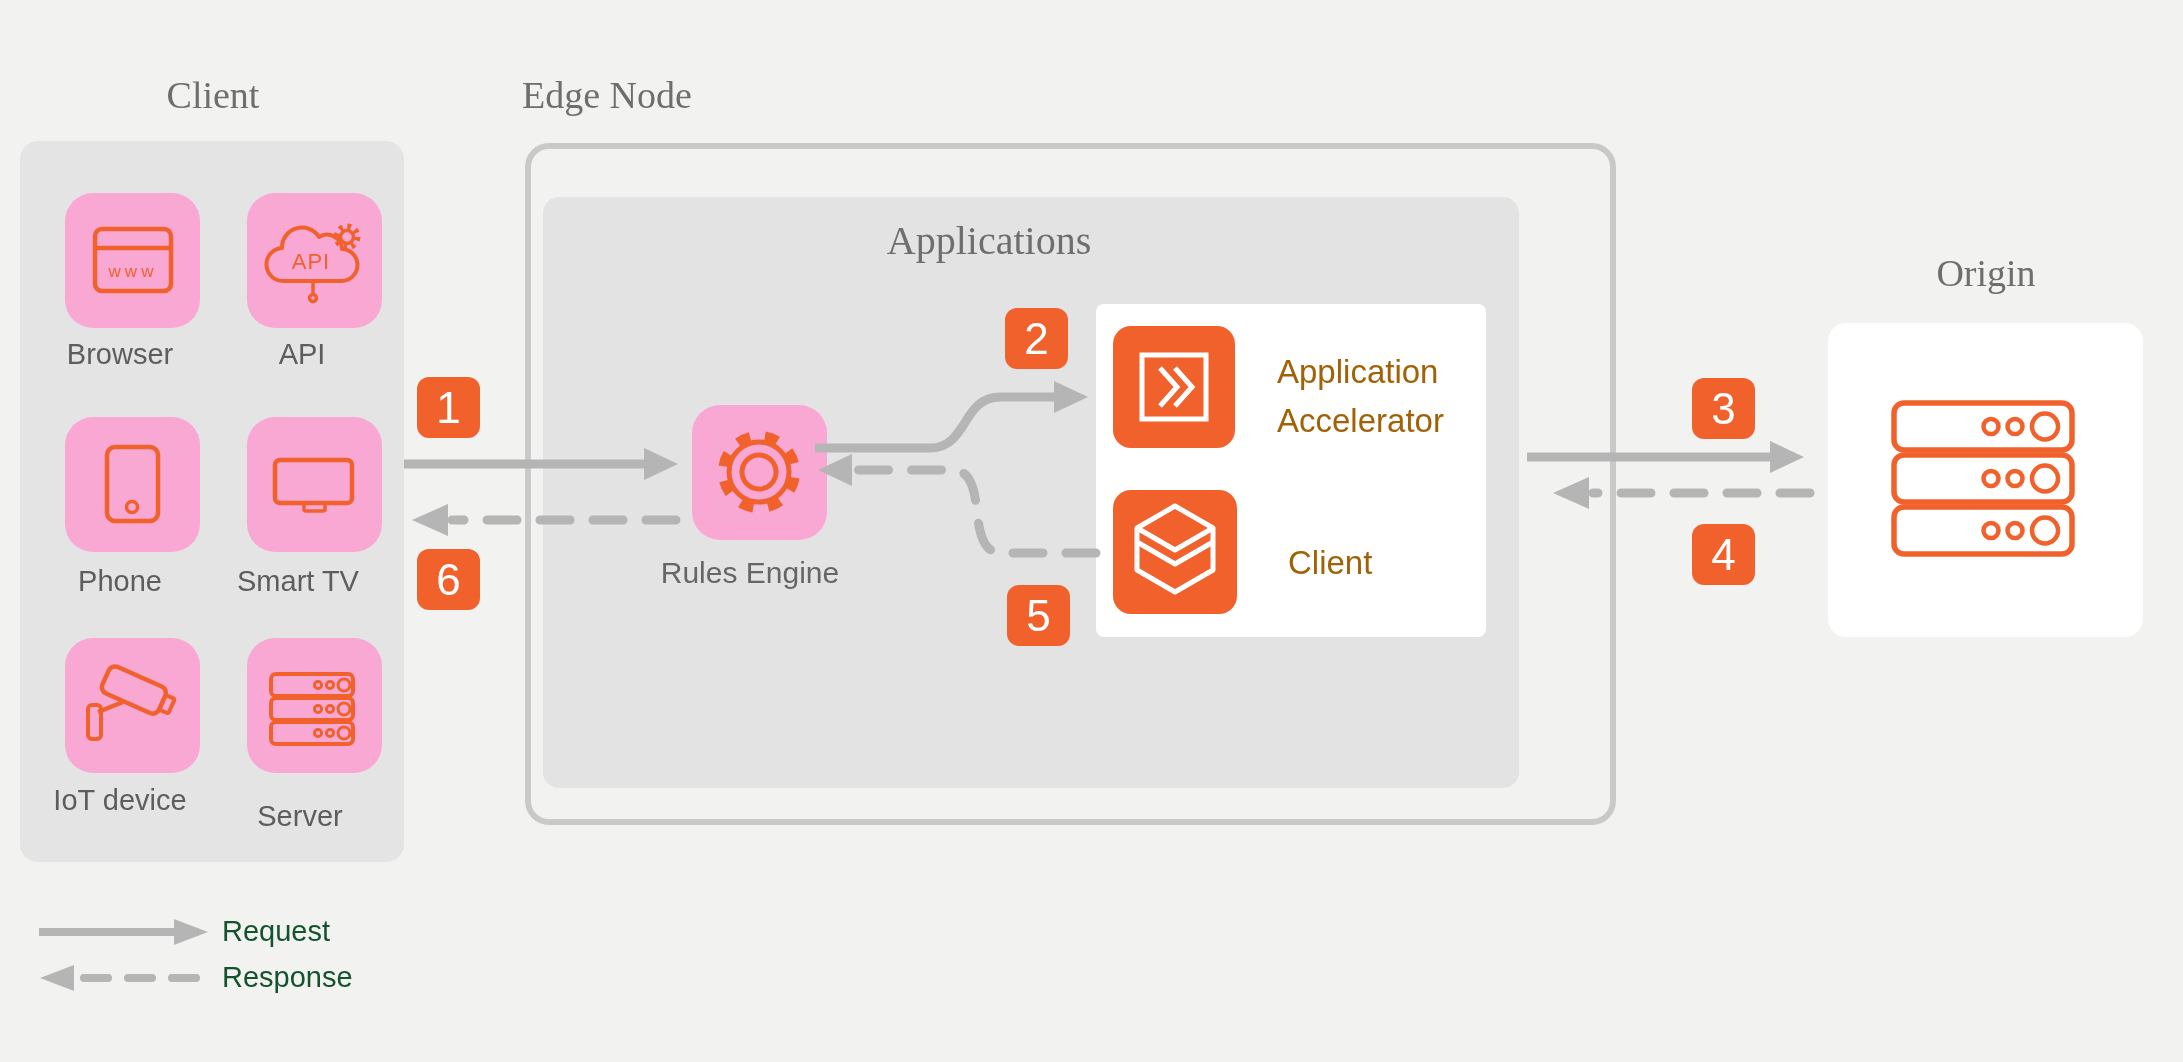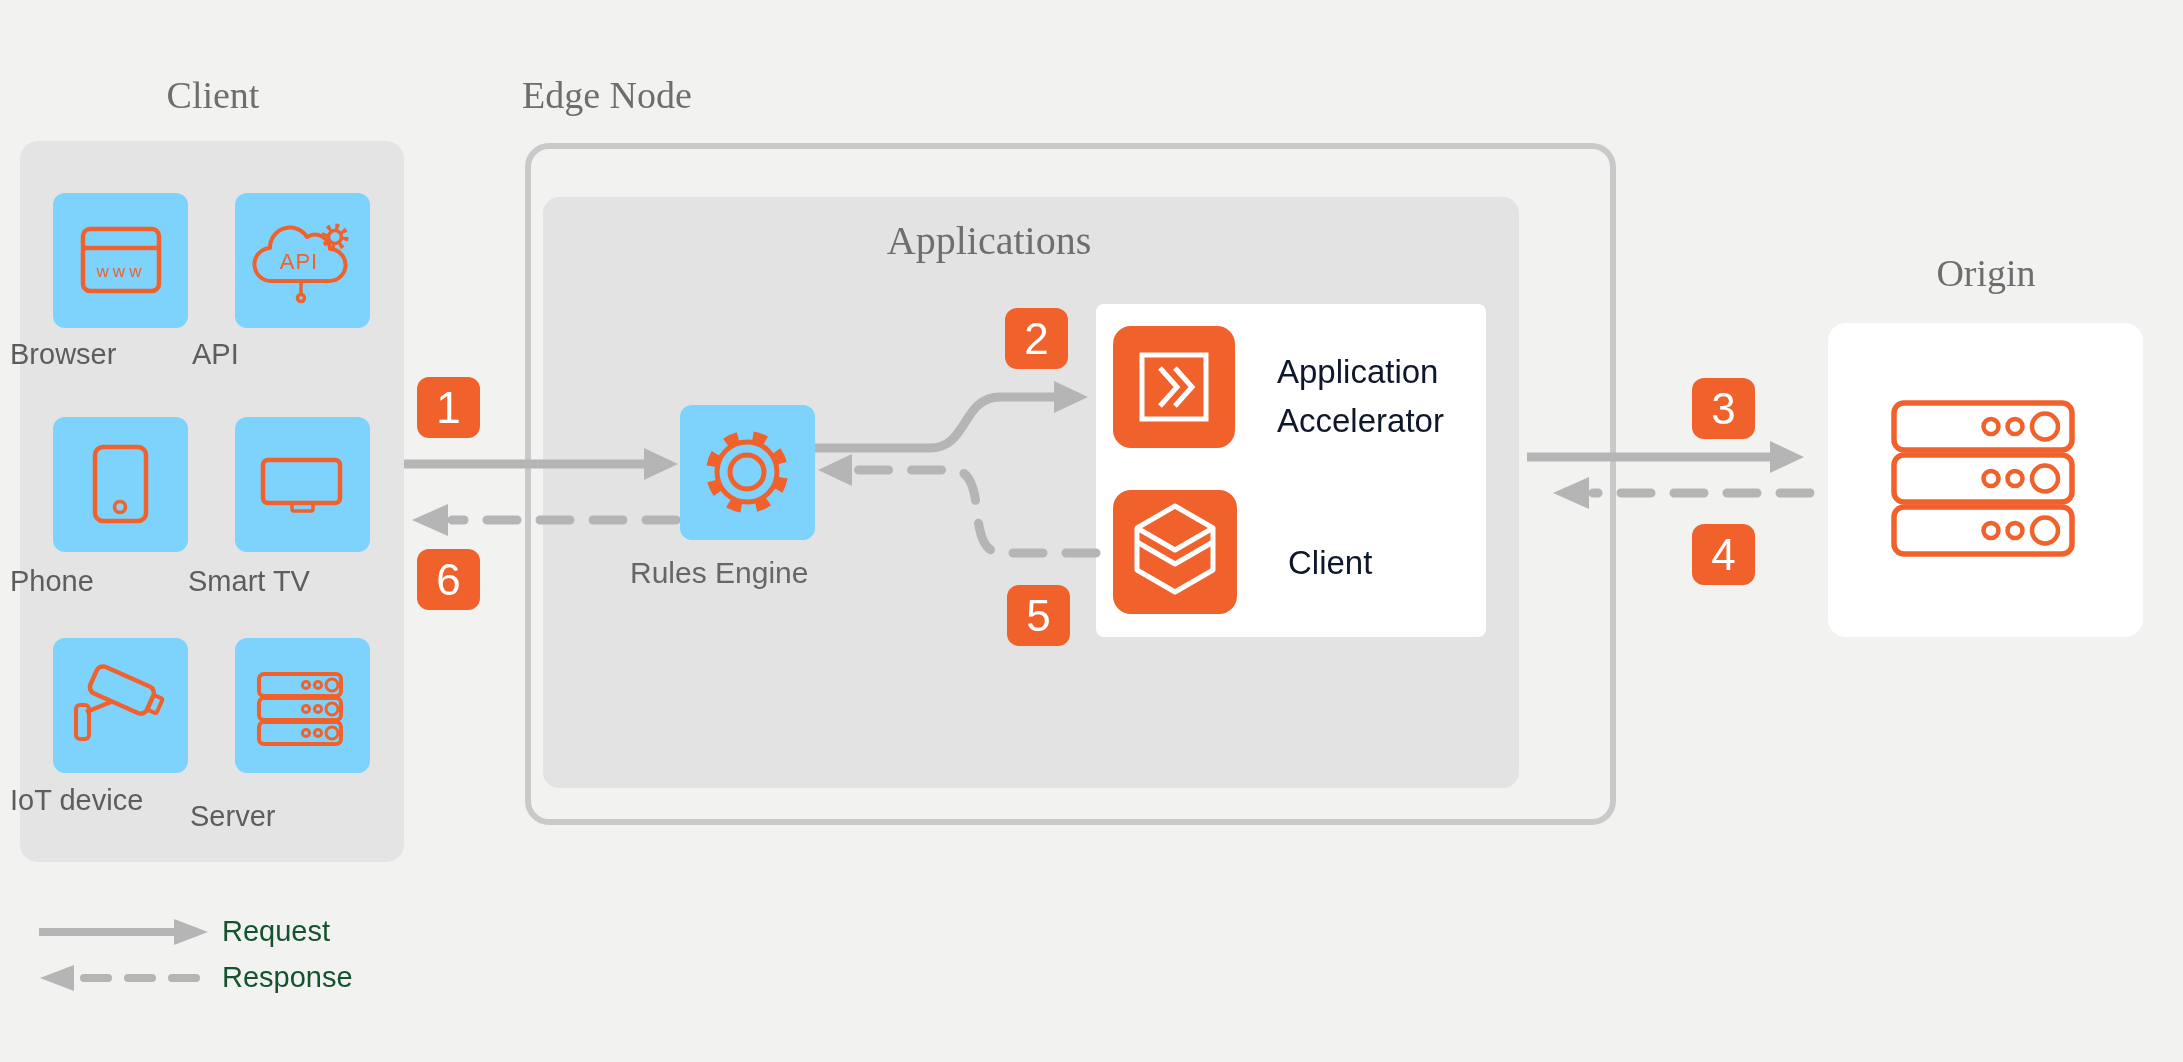--- a/index.html
+++ b/index.html
@@ -4,26 +4,26 @@
 <style>
   html,body{margin:0;padding:0;background:#f2f2f1;}
   .canvas{position:relative;width:2183px;height:1062px;background:#f2f2f1;overflow:hidden;
           font-family:"Liberation Sans",sans-serif;}
   .abs{position:absolute;}
   .section-title{position:absolute;font-size:38px;line-height:46px;color:#6e6e6e;font-family:Liberation Serif, serif;}
   .centered{text-align:center;}
   .panel{position:absolute;background:#e4e4e4;border-radius:18px;}
   .apps-panel{position:absolute;background:#e3e3e3;border-radius:16px;}
   .edge-box{position:absolute;border:6px solid #c9c9c9;border-radius:24px;background:transparent;}
-  .tile{position:absolute;width:135px;height:135px;background:#7dd3fc;border-radius:12px;}
+  .tile{position:absolute;width:135px;height:135px;background:#f9a8d4;border-radius:28px;margin-left:12px;}
   .tile svg{position:absolute;left:0;top:0;}
-  .tile-label{position:absolute;width:220px;font-size:29px;color:#5d5d5d;}
+  .tile-label{position:absolute;width:220px;text-align:center;font-size:29px;color:#5d5d5d;}
   .white-box{position:absolute;background:#ffffff;border-radius:8px;}
   .service-icon{position:absolute;width:122px;height:122px;background:#f1612c;border-radius:18px;}
-  .service-label{position:absolute;font-size:33px;line-height:49px;color:#0f172a;}
+  .service-label{position:absolute;font-size:33px;line-height:49px;color:#a16207;}
   .badge{position:absolute;width:63px;height:61px;background:#f1612c;border-radius:12px;
          color:#ffffff;font-size:44px;display:flex;align-items:center;justify-content:center;}
   .connector-layer{position:absolute;left:0;top:0;pointer-events:none;}
   .legend-label{position:absolute;font-size:29px;color:#14532d;}
   .origin-box{position:absolute;background:#ffffff;border-radius:18px;}
   .icon-stroke{stroke:#f1612c;fill:none;}
   .white-stroke{stroke:#ffffff;fill:none;}
 </style>
 </head>
 <body>

